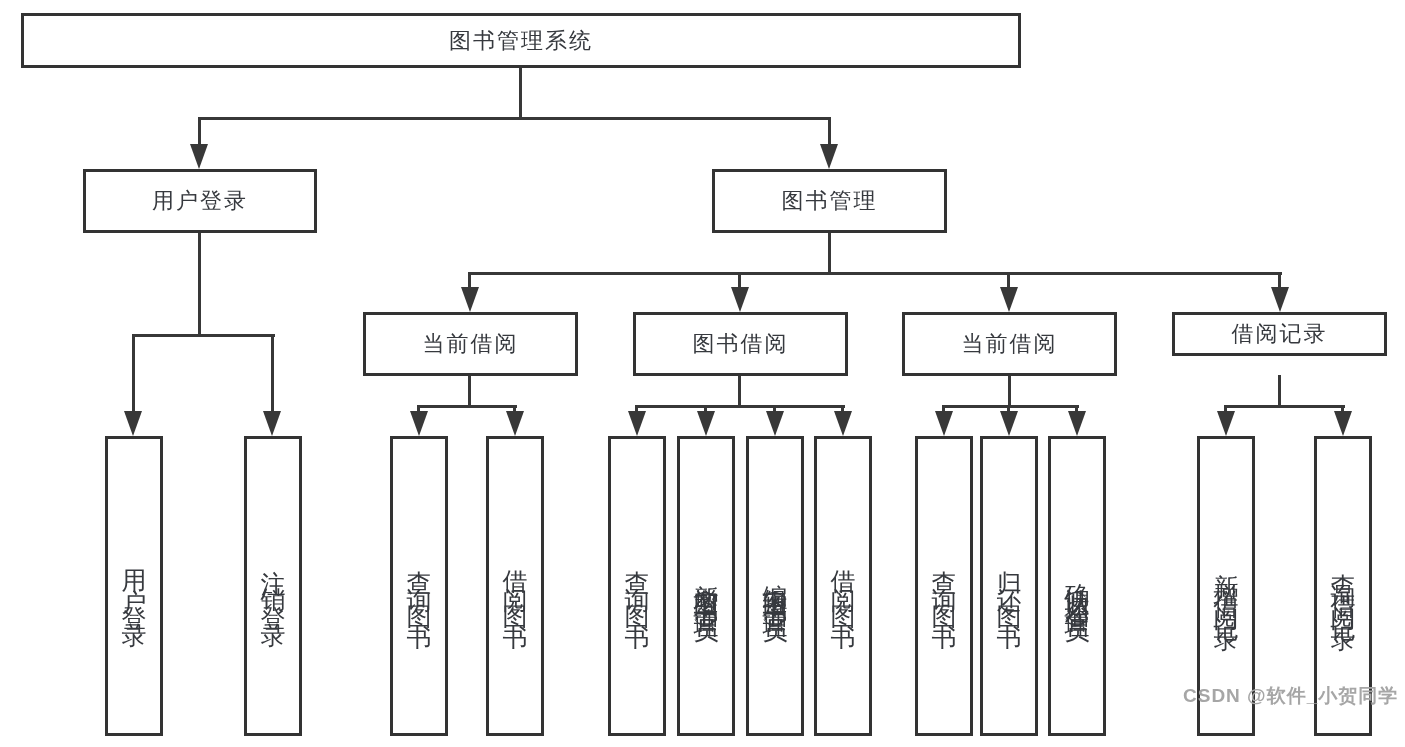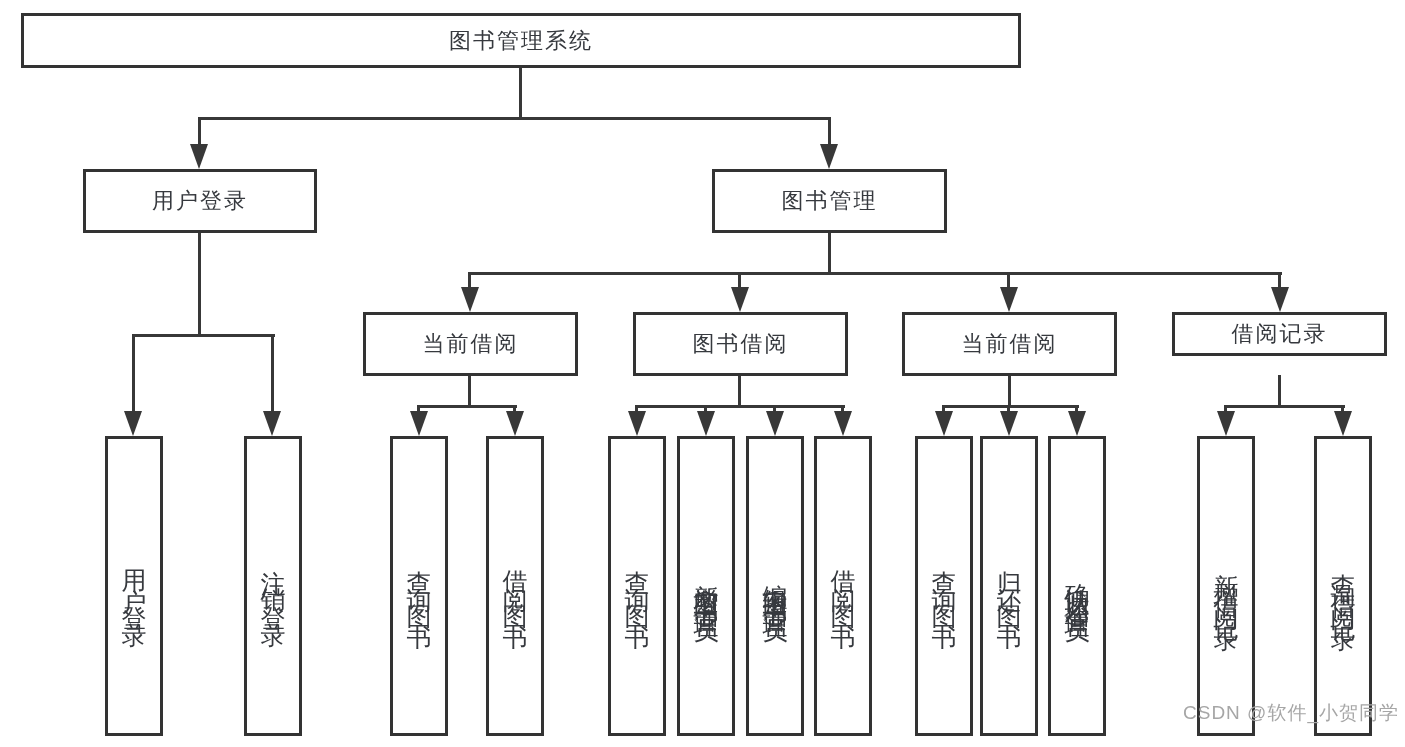--- a/index.html
+++ b/index.html
@@ -57,26 +57,27 @@
     position: absolute;
     width: 0; height: 0;
     border-left: 9px solid transparent;
     border-right: 9px solid transparent;
     border-top: 25px solid var(--line);
     z-index: 1;
   }
   .watermark {
     position: absolute;
     left: 1183px;
-    top: 700px;
+    top: 683px;
     font-size: 19px;
     letter-spacing: 1px;
     color: var(--watermark);
     z-index: 3;
     white-space: nowrap;
+    font-weight: bold;
   }
 </style>
 </head>
 <body>
 
 <div id="stage">
 
   <div class="box" style="left:21px; top:13px; width:1000px; height:55px;">
     <span>图书管理系统</span>
   </div>

